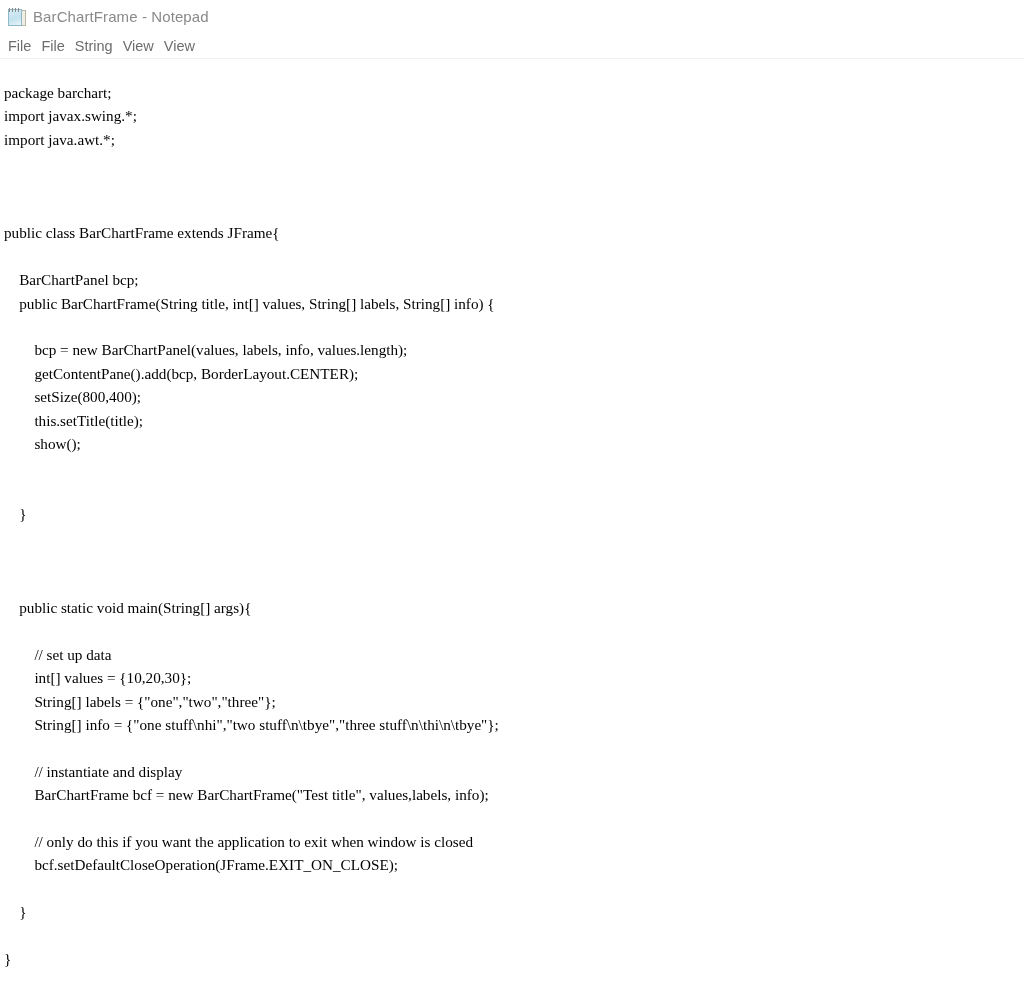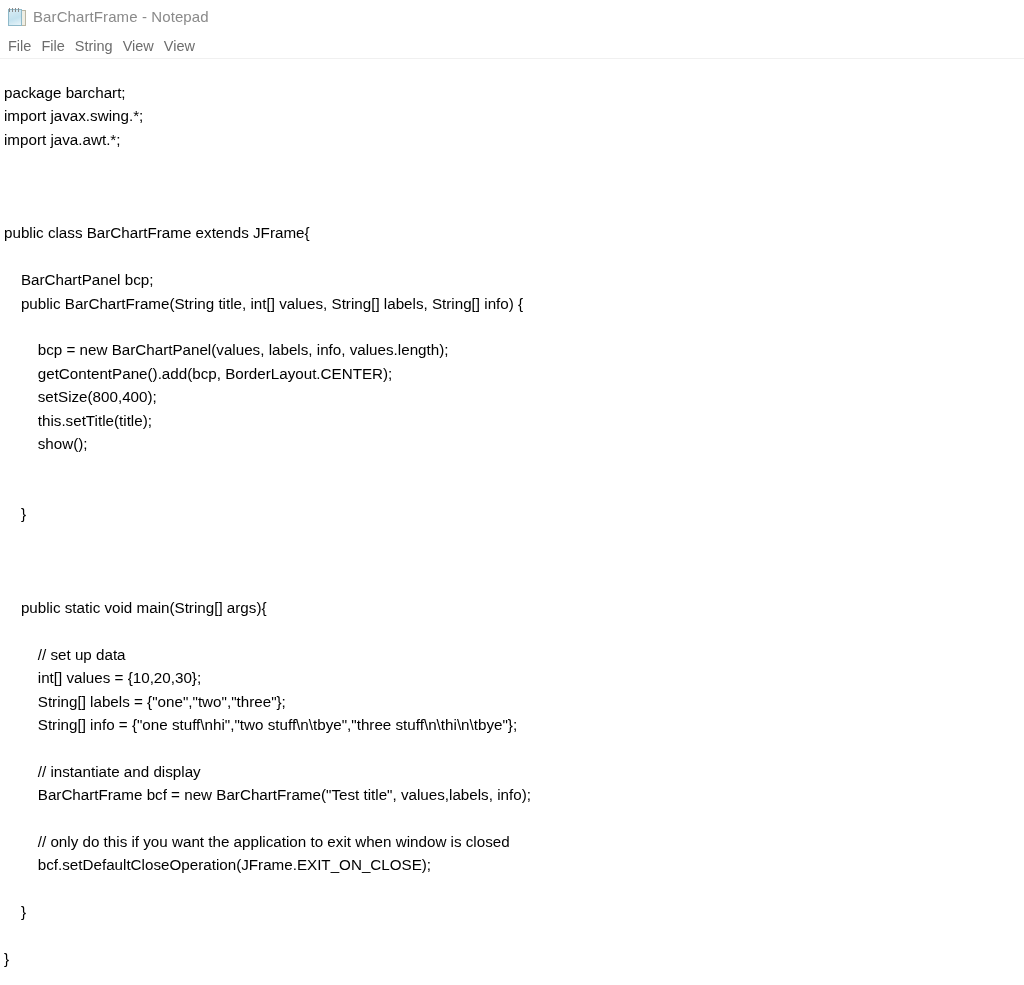--- a/index.html
+++ b/index.html
@@ -130,21 +130,21 @@
     top: 59px;
     left: 0;
     width: 1024px;
     height: 926px;
     background: #ffffff;
     overflow: hidden;
   }
   #code-text {
     margin: 0;
     padding: 22px 0 0 4px;
-    font-family: Liberation Sans, sans-serif;
+    font-family: Liberation Serif, serif;
     font-size: 15.2px;
     line-height: 23.4px;
     color: #000000;
     white-space: pre;
     tab-size: 4;
   }
 </style>
 </head>
 <body>
 

